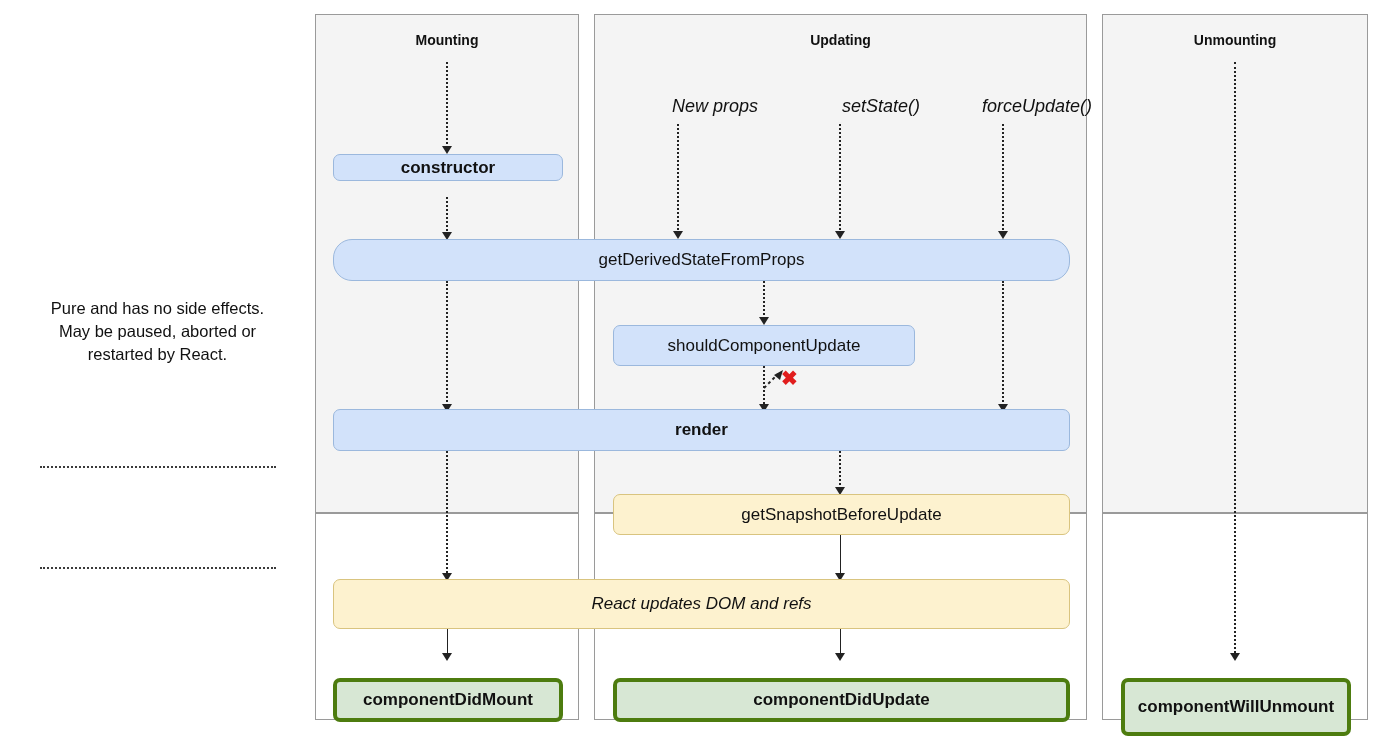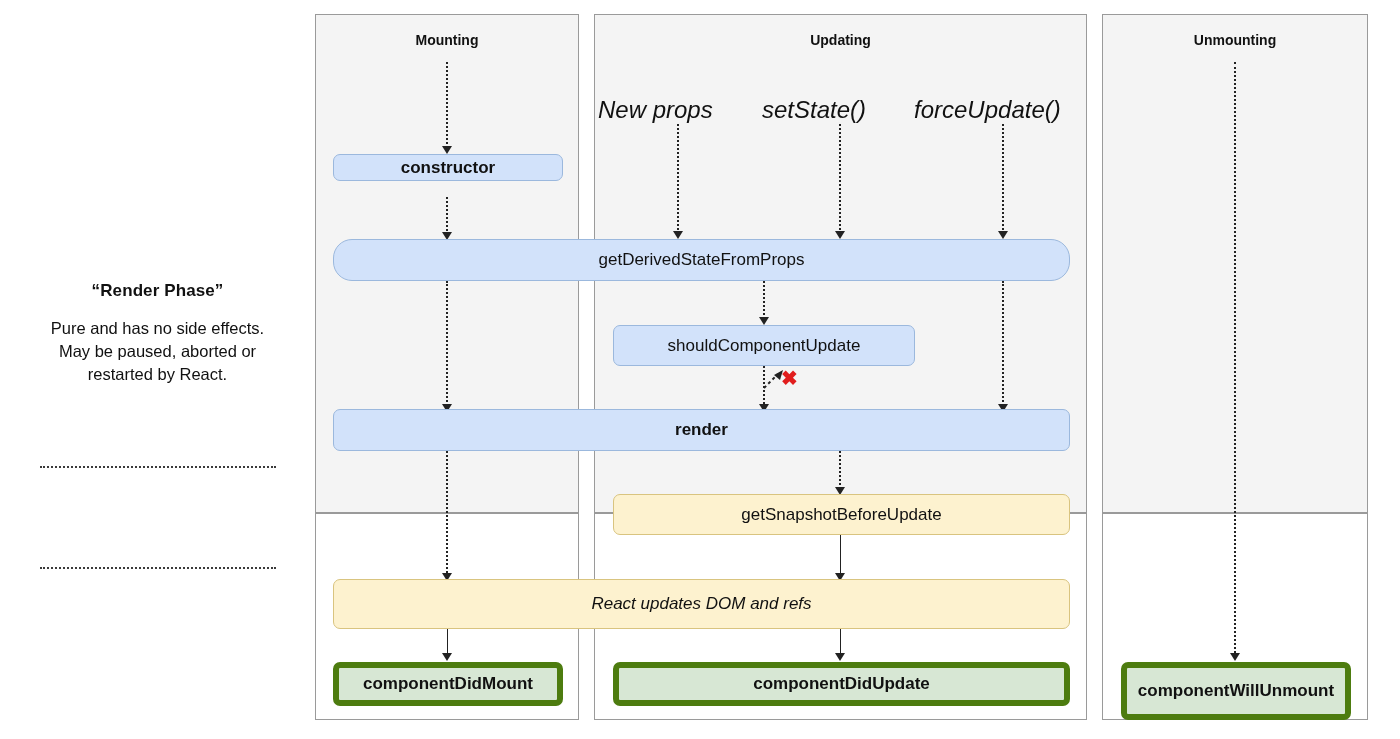--- a/index.html
+++ b/index.html
@@ -35,28 +35,28 @@
   .box{
     position:absolute;box-sizing:border-box;
     border-radius:7px;
     display:flex;align-items:center;justify-content:center;
     font-size:17px;
     text-align:center;
     z-index:6;
   }
   .box.blue{background:#d2e2fa;border:1px solid #9bb8dd;}
   .box.yellow{background:#fdf2cf;border:1px solid #d9c47f;}
-  .box.green{background:#d7e7d4;border:6px solid #4d7c0f;}
+  .box.green{background:#d7e7d4;border:4px solid #4d7c0f;margin-top:16px;}
   .box.bold{font-weight:bold;}
   .box.ital{font-style:italic;}
 
   
   .trigger{
-    position:absolute;text-align:left;
-    font-style:italic;font-size:24px;
+    position:absolute;text-align:right;
+    font-style:italic;font-size:18px;
     z-index:6;
   }
 
   
   .vline{position:absolute;z-index:2;}
   .vline.dotted{border-left:2px dotted #222;}
   .vline.solid{border-left:1.6px solid #222;}
   .arrowhead{
     position:absolute;width:0;height:0;
     border-left:5px solid transparent;
@@ -69,21 +69,20 @@
     font-size:20px;line-height:1;z-index:7;
   }
   .branch{position:absolute;z-index:3;}
 </style>
 </head>
 <body>
 
 <div id="stage">
 
   <div class="legend" style="top:281px;">
-    <div class="legend-title">“Render Phase”</div>
     <div class="legend-body" style="white-space:pre-line;">Pure and has no side effects.
 May be paused, aborted or
 restarted by React.</div>
   </div>
 
   <div class="legend-sep" style="top:466px;"></div>
 
 
   <div class="legend-sep" style="top:567px;"></div>
 

